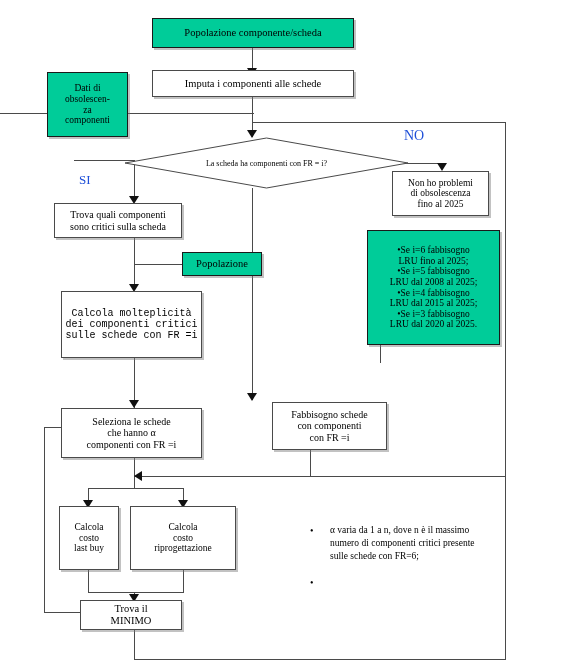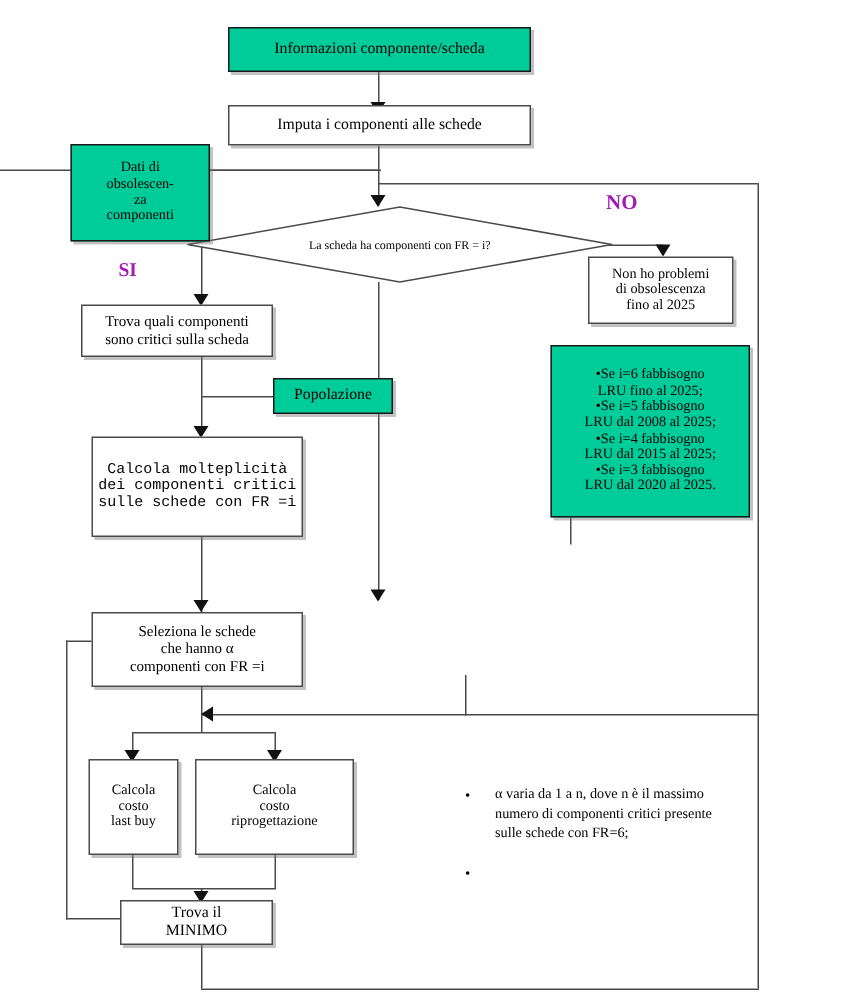--- a/index.html
+++ b/index.html
@@ -49,21 +49,21 @@
   
   .ln{position:absolute;background:#4a4a4a;z-index:1;}
   .lnh{height:1px;}
   .lnv{width:1px;}
   .arrow{position:absolute;width:0;height:0;z-index:2;}
   .arrow.down{border-left:5px solid transparent;border-right:5px solid transparent;border-top:8px solid #111;}
   .arrow.left{border-top:5px solid transparent;border-bottom:5px solid transparent;border-right:8px solid #111;}
   .arrow.right{border-top:5px solid transparent;border-bottom:5px solid transparent;border-left:8px solid #111;}
 
   
-  .freetext{position:absolute;color:#a21caf;z-index:3;font-weight:bold;}
+  .freetext{position:absolute;color:#1d4ed8;z-index:3;}
 
   
   .note{position:absolute;z-index:3;color:#000;font-size:9.5px;line-height:1.35;}
   .note .row{display:flex;margin-bottom:14px;}
   .note .bl{width:20px;flex:0 0 20px;text-align:left;font-size:10px;line-height:1.35;}
   .note .bt{flex:1;}
 
   .it{}
 </style>
 </head>
@@ -128,28 +128,28 @@
 
   <div class="ln lnh" style="left:44px;top:612px;width:42px;"></div>
   <div class="ln lnv" style="left:44px;top:427px;height:186px;"></div>
   <div class="ln lnh" style="left:44px;top:427px;width:26px;"></div>
   <div class="arrow right" style="left:62px;top:422px;"></div>
 
   <div class="ln lnv" style="left:134px;top:630px;height:29px;"></div>
   <div class="ln lnh" style="left:134px;top:659px;width:372px;"></div>
 
   <div class="node green" style="left:152px;top:18px;width:202px;height:30px;font-size:10.5px;">
-    <span class="txt">Informazioni componente/scheda</span>
+    <span class="txt">Popolazione componente/scheda</span>
   </div>
 
   <div class="node proc" style="left:152px;top:70px;width:202px;height:27px;font-size:10.5px;">
     <span class="txt">Imputa i componenti alle schede</span>
   </div>
 
-  <div class="node green" style="left:47px;top:96px;width:93px;height:65px;font-size:9.5px;">
+  <div class="node green" style="left:47px;top:72px;width:81px;height:65px;font-size:9.5px;">
     <span class="txt">Dati di
 obsolescen-
 za
 componenti</span>
   </div>
 
   <div class="diamond" style="left:124px;top:137px;width:285px;height:52px;">
     <svg width="285" height="52" viewBox="0 0 285 52">
       <polygon points="142.5,1 284,26 142.5,51 1,26" fill="#ffffff" stroke="#4a4a4a" stroke-width="1"></polygon>
     </svg>
@@ -190,20 +190,25 @@
 dei componenti critici
 sulle schede con FR =i</span>
   </div>
 
   <div class="node proc" style="left:61px;top:408px;width:141px;height:50px;font-size:10px;">
     <span class="txt">Seleziona le schede
 che hanno α
 componenti con FR =i</span>
   </div>
 
+  <div class="node proc" style="left:272px;top:402px;width:115px;height:48px;font-size:10px;">
+    <span class="txt">Fabbisogno schede
+con componenti
+con FR =i</span>
+  </div>
 
   <div class="node proc" style="left:59px;top:506px;width:60px;height:64px;font-size:9.5px;flex-direction:column;">
     <span>Calcola</span>
     <span>costo</span>
     <span class="it">last buy</span>
   </div>
 
   <div class="node proc" style="left:130px;top:506px;width:106px;height:64px;font-size:9.5px;flex-direction:column;">
     <span>Calcola</span>
     <span>costo</span>

